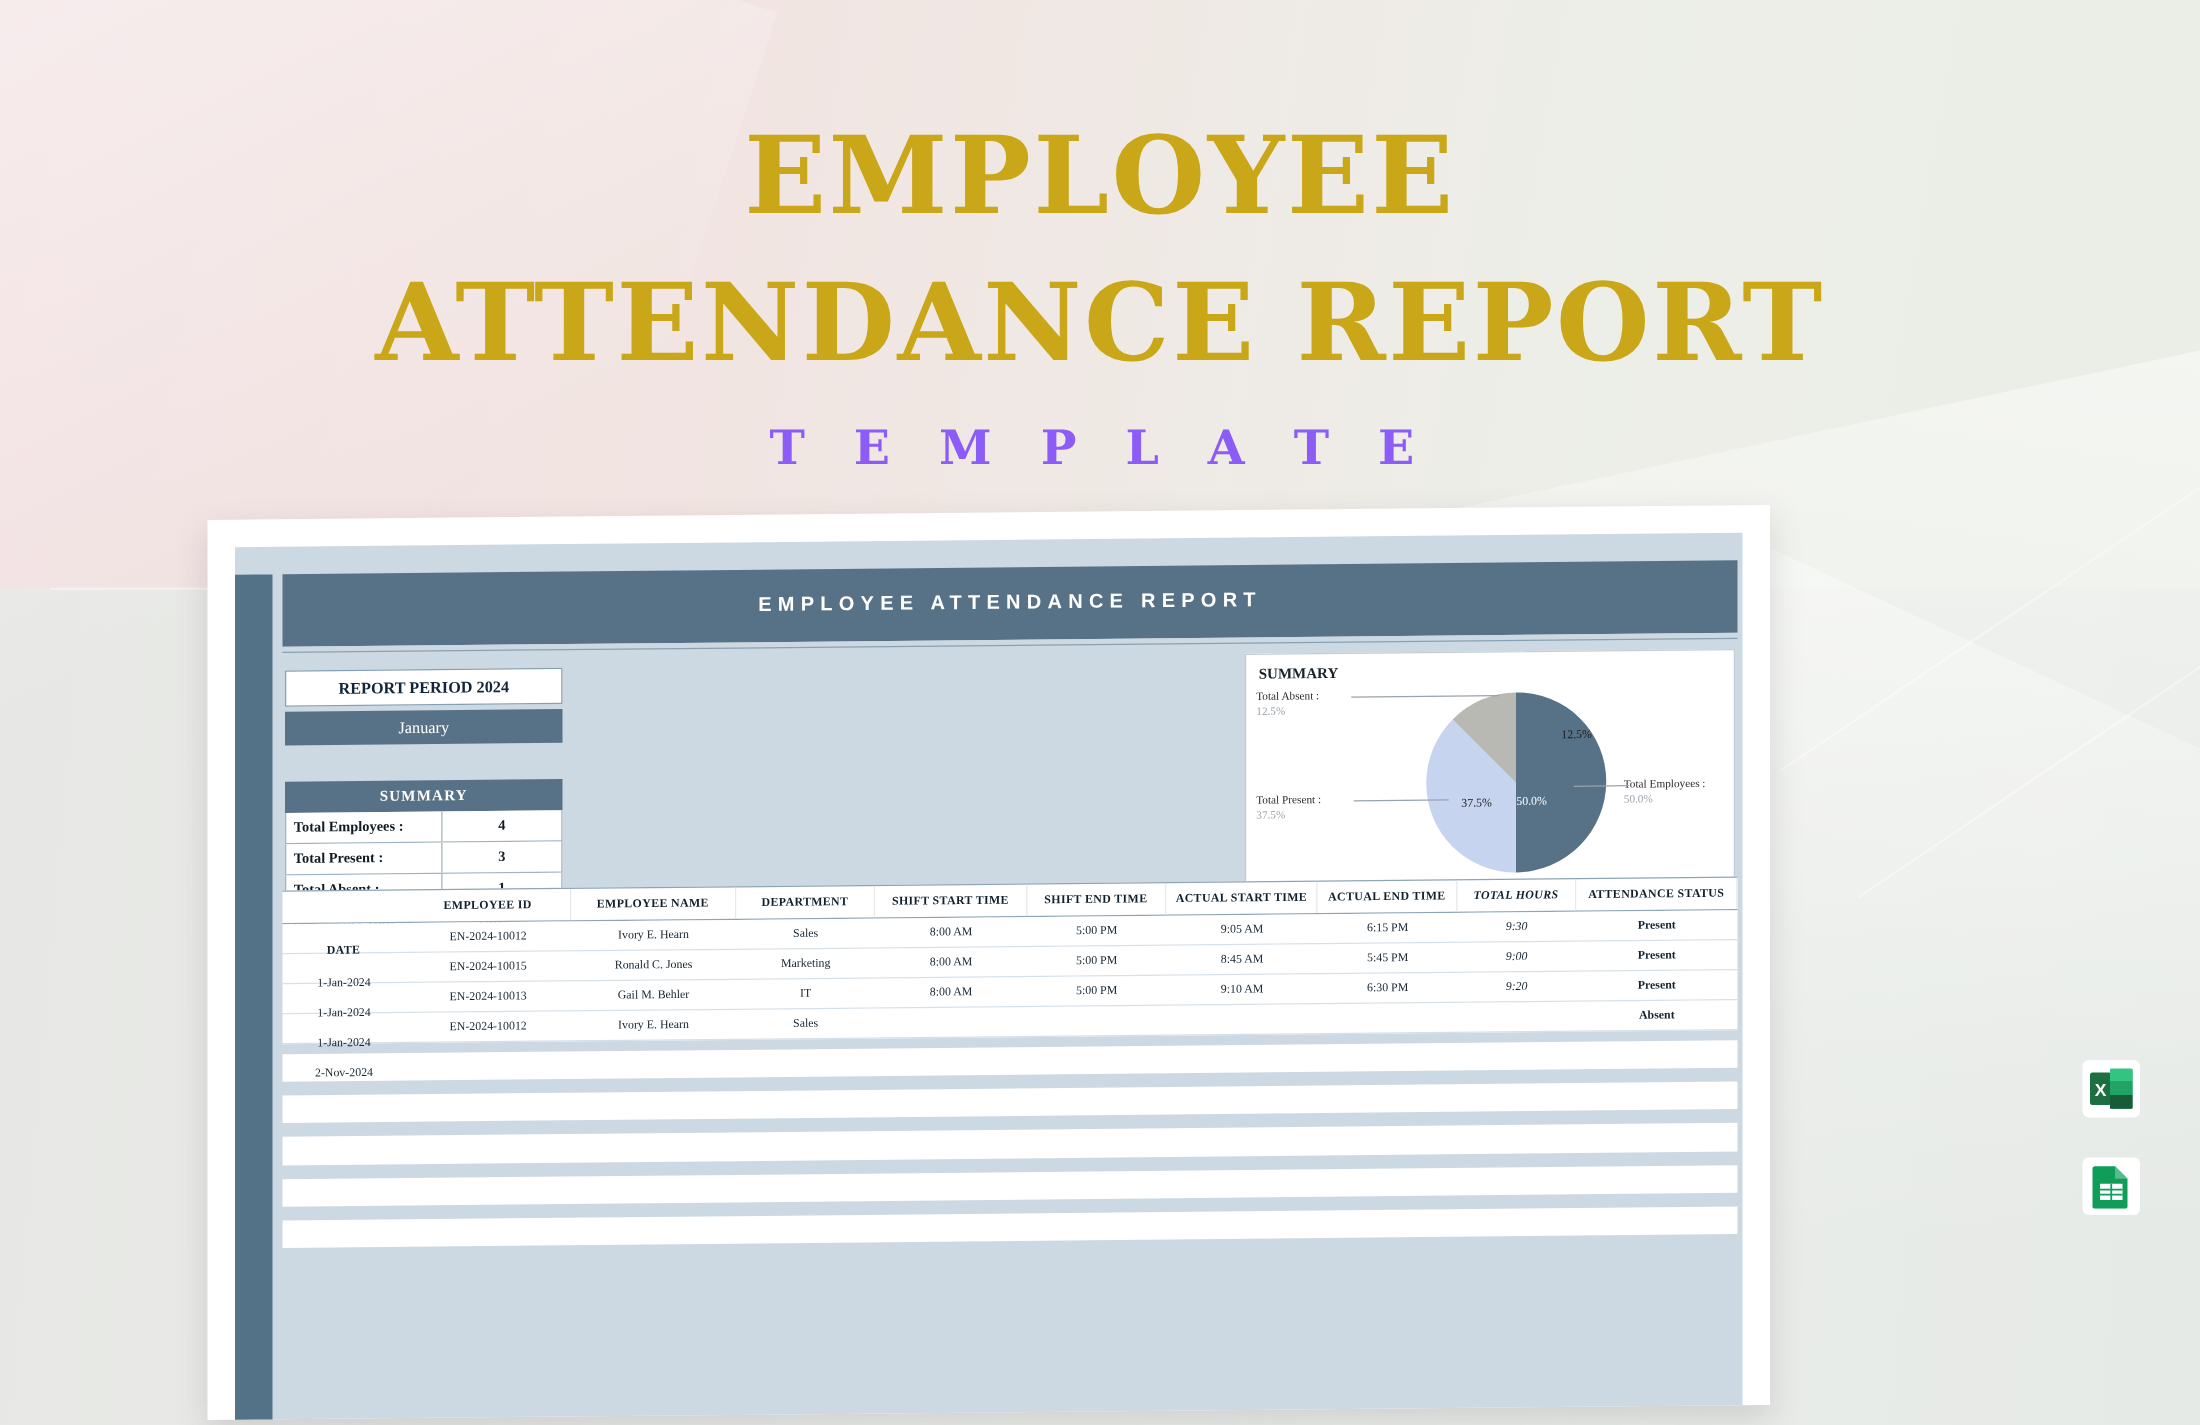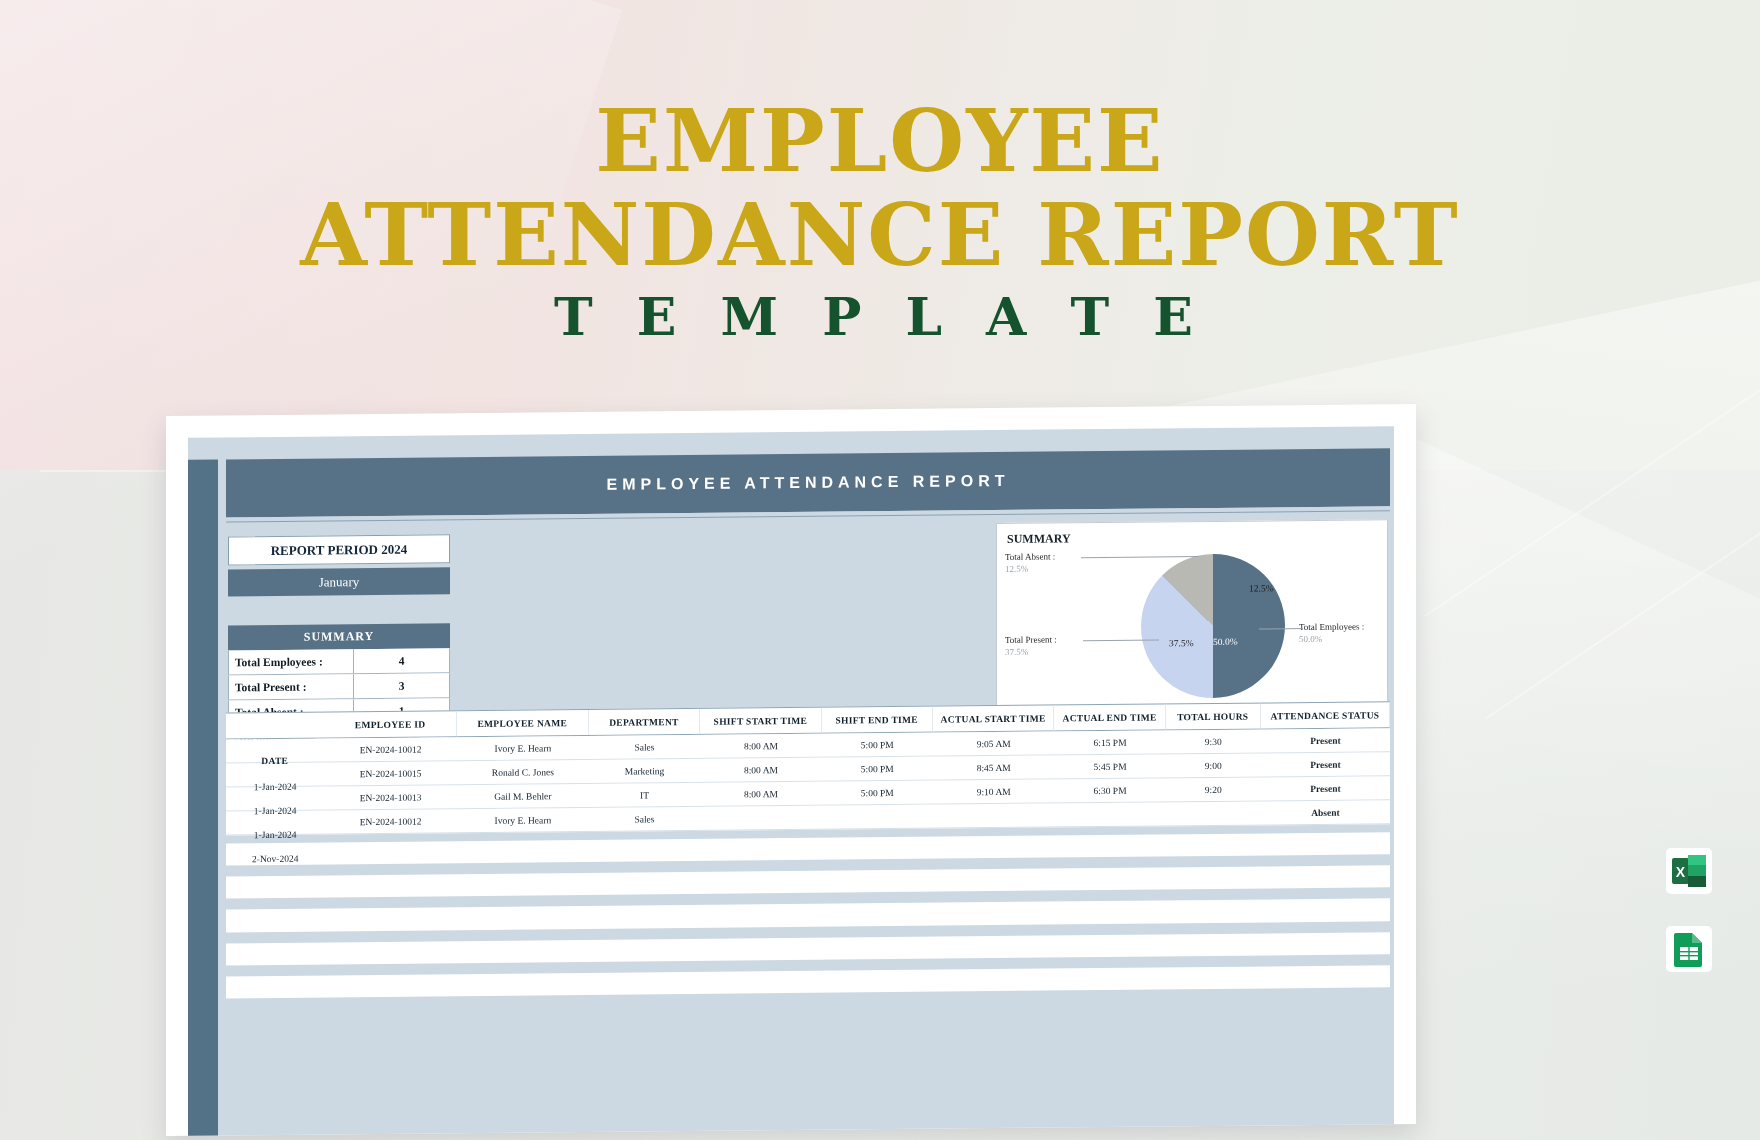--- a/index.html
+++ b/index.html
@@ -68,28 +68,28 @@
   }
   .title-line {
     font-family: "DejaVu Serif", serif;
     font-weight: bold;
     color: #c9a718;
     letter-spacing: 2px;
     line-height: 1.0;
     margin-top: 40px;
   }
   .title-1 { font-size: 86px; }
-  .title-2 { font-size: 86px; margin-top: 8px; }
+  .title-2 { font-size: 86px; margin-top: 32px; }
   .sub-template {
     font-family: "DejaVu Serif", serif;
     font-weight: bold;
-    color: #14532d;
-    font-size: 52px;
+    color: #8b5cf6;
+    font-size: 38px;
     letter-spacing: 13px;
-    margin-top: 8px;
+    margin-top: 33px;
   }
   .tagline {
     font-family: "Liberation Sans", sans-serif;
     color: #1c1c1c;
     font-size: 24px;
     margin-top: 22px;
   }
 
   
   .doc-wrap {
@@ -284,21 +284,21 @@
     font-family: "Liberation Serif", serif;
   }
   .c0 { width: 9.3%; margin-top: 48px; }
   .c1 { width: 12.5%; }
   .c2 { width: 12.5%; }
   .c3 { width: 10.5%; }
   .c4 { width: 11.5%; }
   .c5 { width: 10.5%; }
   .c6 { width: 11.5%; }
   .c7 { width: 10.5%; }
-  .c8 { width: 9%; }
+  .c8 { width: 9%; font-style: italic; }
   .c9 { width: 12.2%; }
   .st-present { color: #1f6b4a; font-weight: bold; }
   .st-absent { color: #e02020; font-weight: bold; }
 
   .empty-block {
     margin-top: 8px;
   }
   .empty-row {
     height: 22px;
     background: #ffffff;

